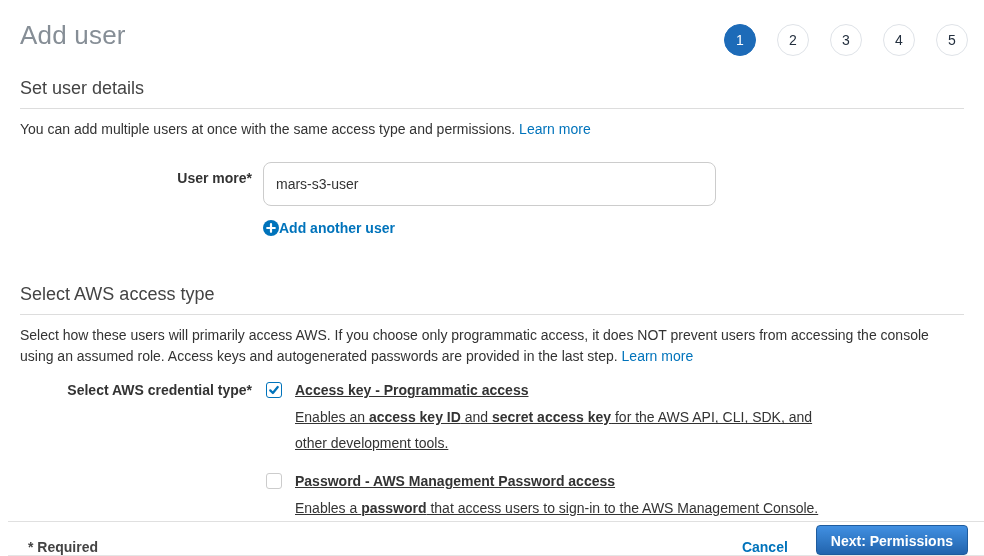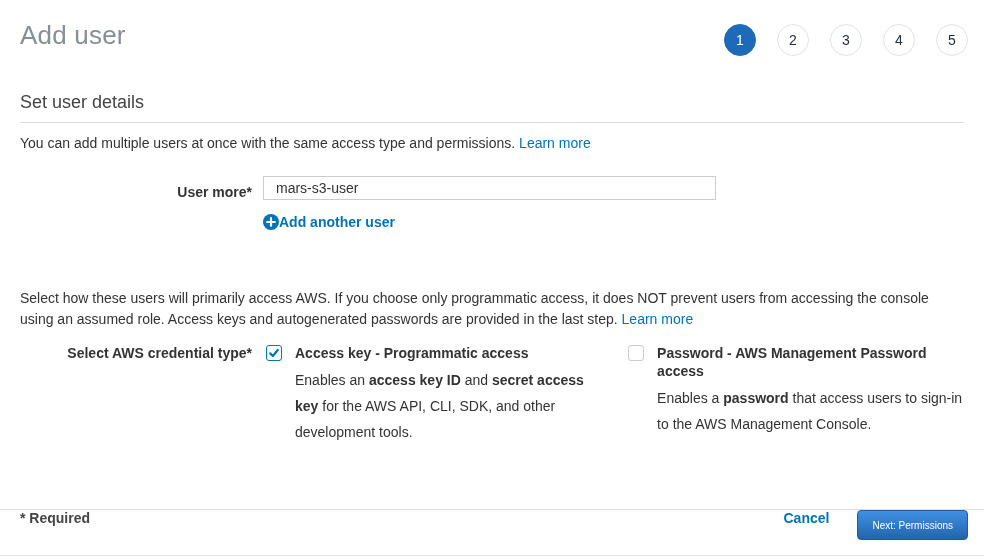--- a/index.html
+++ b/index.html
@@ -81,44 +81,44 @@
     min-width: 232px;
     text-align: right;
     font-weight: bold;
     font-size: 14px;
     color: #333;
     padding-top: 8px;
     margin-right: 11px;
   }
   .text-input {
     width: 453px;
-    height: 24px;
+    height: 44px;
     border: 1px solid #ccc;
-    border-radius: 0;
+    border-radius: 8px;
     padding: 0 12px;
     font-size: 14px;
     color: #333;
     font-family: "Liberation Sans", "DejaVu Sans", sans-serif;
     outline: none;
   }
   .add-user-row {
     margin-top: 14px;
     margin-left: 243px;
     display: flex;
     align-items: flex-start;
     gap: 0;
     cursor: pointer;
   }
   .plus-icon { width: 16px; height: 16px; display: inline-block; }
   .add-user-label { font-size: 14px; font-weight: bold; color: #0073bb; }
 
   
   .cred-row { display: flex; margin-top: 14px; }
   .cred-label { padding-top: 1px; }
-  .options { display: flex; gap: 16px; }
+  .options { display: flex; flex-direction: column; gap: 16px; text-decoration: underline; }
   .option { display: flex; align-items: flex-start; }
   .checkbox {
     width: 16px; height: 16px;
     min-width: 16px;
     border-radius: 3px;
     margin-top: 1px;
     margin-left: 3px;
     display: inline-flex;
     align-items: center;
     justify-content: center;
@@ -137,34 +137,35 @@
     max-width: 535px;
   }
 
   
   .footer {
     margin-top: auto;
     border-top: 1px solid #e0e0e0;
     border-bottom: 1px solid #e5e5e5;
     height: 47px;
     display: flex;
-    align-items: flex-start;
+    align-items: flex-end;
     padding: 0 16px 0 20px;
     background: #fff;
+    margin-left: 8px;
   }
   .required-note { font-size: 14px; font-weight: bold; color: #444; }
   .footer-spacer { flex: 1; }
   .cancel-link { font-size: 14px; font-weight: bold; margin-right: 28px; }
   .next-button {
     background: linear-gradient(#4190e2, #2264ad);
     border: 1px solid #1f5c9e;
     border-radius: 4px;
     color: #fff;
-    font-size: 10px;
-    font-weight: normal;
+    font-size: 14px;
+    font-weight: bold;
     font-family: "Liberation Sans", "DejaVu Sans", sans-serif;
     padding: 7px 14px;
     height: 30px;
     cursor: pointer;
   }
 </style>
 </head>
 <body>
 
 <div class="page">
@@ -197,20 +198,21 @@
         <svg width="16" height="16" viewBox="0 0 16 16">
           <circle cx="8" cy="8" r="8" fill="#0073bb"></circle>
           <path d="M8 4.2 V11.8 M4.2 8 H11.8" stroke="#fff" stroke-width="2.2" stroke-linecap="round"></path>
         </svg>
       </span>
       <span class="add-user-label">Add another user</span>
     </div>
   </div>
 
   <div class="content sec-access-type">
+    <h2 class="section-heading">Select AWS access type</h2>
     <p class="section-desc">
       <span>Select how these users will primarily access AWS. If you choose only programmatic access, it does NOT prevent users from accessing the console using an assumed role. Access keys and autogenerated passwords are provided in the last step.</span>
       <a class="link">Learn more</a>
     </p>
 
     <div class="form-row cred-row">
       <label class="form-label cred-label">Select AWS credential type*</label>
 
       <div class="options">
 

